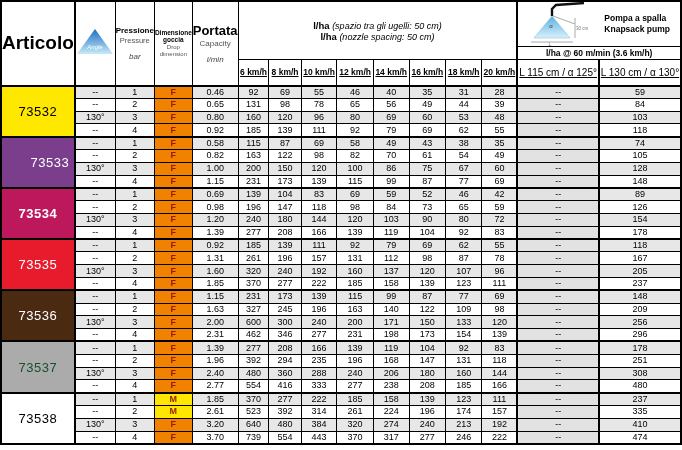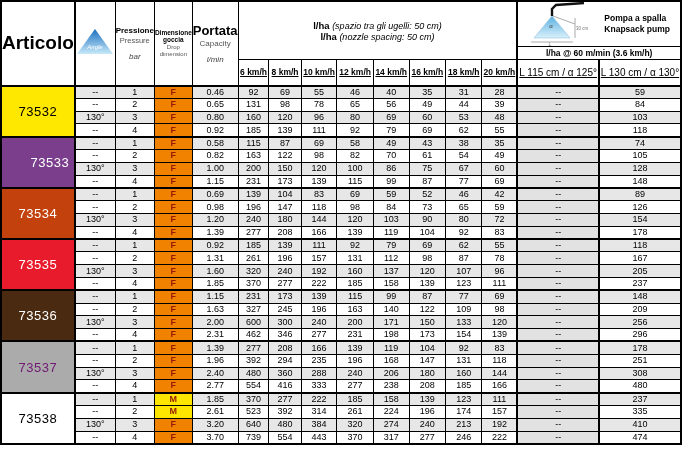--- a/index.html
+++ b/index.html
@@ -268,21 +268,21 @@
           <td>139</td>
           <td>115</td>
           <td>99</td>
           <td>87</td>
           <td>77</td>
           <td>69</td>
           <td class="thickL dashcol">--</td>
           <td class="thickL">148</td>
         </tr>
         <tr class="odd group-start">
-          <td class="article-cell" rowspan="4" style="background: #c2410c; color: rgb(255, 255, 255);">73534</td>
+          <td class="article-cell" rowspan="4" style="background: #be185d; color: rgb(255, 255, 255); font-weight: bold;">73534</td>
           <td class="thickL">--</td>
           <td>1</td>
           <td class="drop" style="background: rgb(240, 130, 0); color: rgb(151, 27, 0);">F</td>
           <td>0.69</td>
           <td>139</td>
           <td>104</td>
           <td>83</td>
           <td>69</td>
           <td>59</td>
           <td>52</td>
@@ -463,21 +463,21 @@
           <td>277</td>
           <td>231</td>
           <td>198</td>
           <td>173</td>
           <td>154</td>
           <td>139</td>
           <td class="thickL dashcol">--</td>
           <td class="thickL">296</td>
         </tr>
         <tr class="odd group-start">
-          <td class="article-cell" rowspan="4" style="background: rgb(171, 171, 171); color: #701a75; margin-top: 40px;">73537</td>
+          <td class="article-cell" rowspan="4" style="background: rgb(171, 171, 171); color: #14532d; margin-top: 40px;">73537</td>
           <td class="thickL">--</td>
           <td>1</td>
           <td class="drop" style="background: rgb(240, 130, 0); color: rgb(151, 27, 0);">F</td>
           <td>1.39</td>
           <td>277</td>
           <td>208</td>
           <td>166</td>
           <td>139</td>
           <td>119</td>
           <td>104</td>

